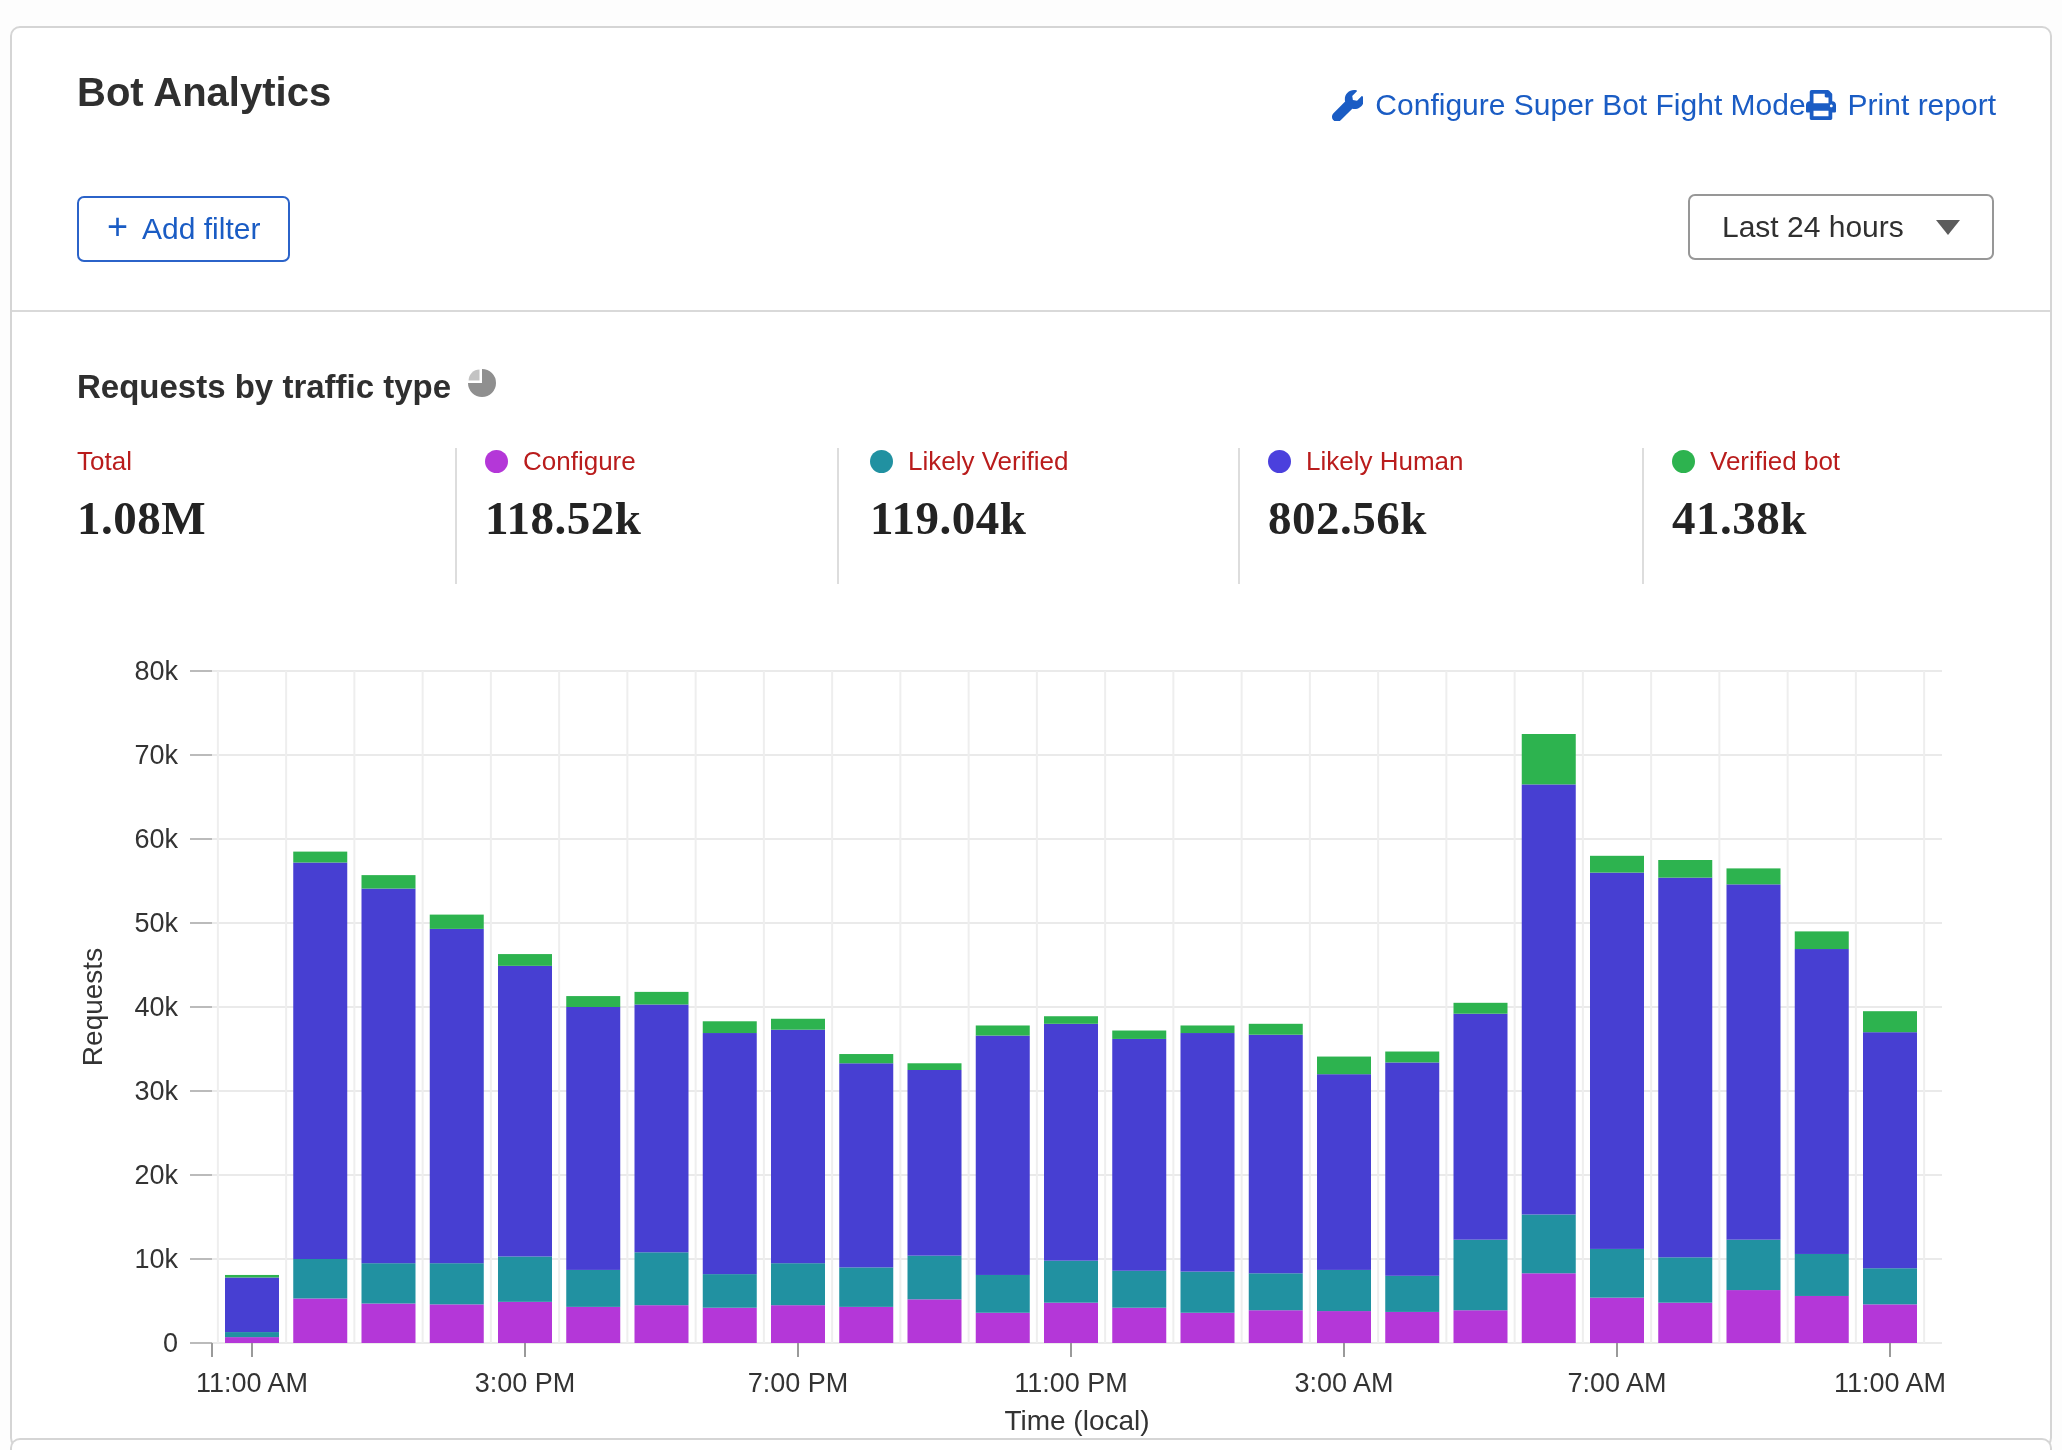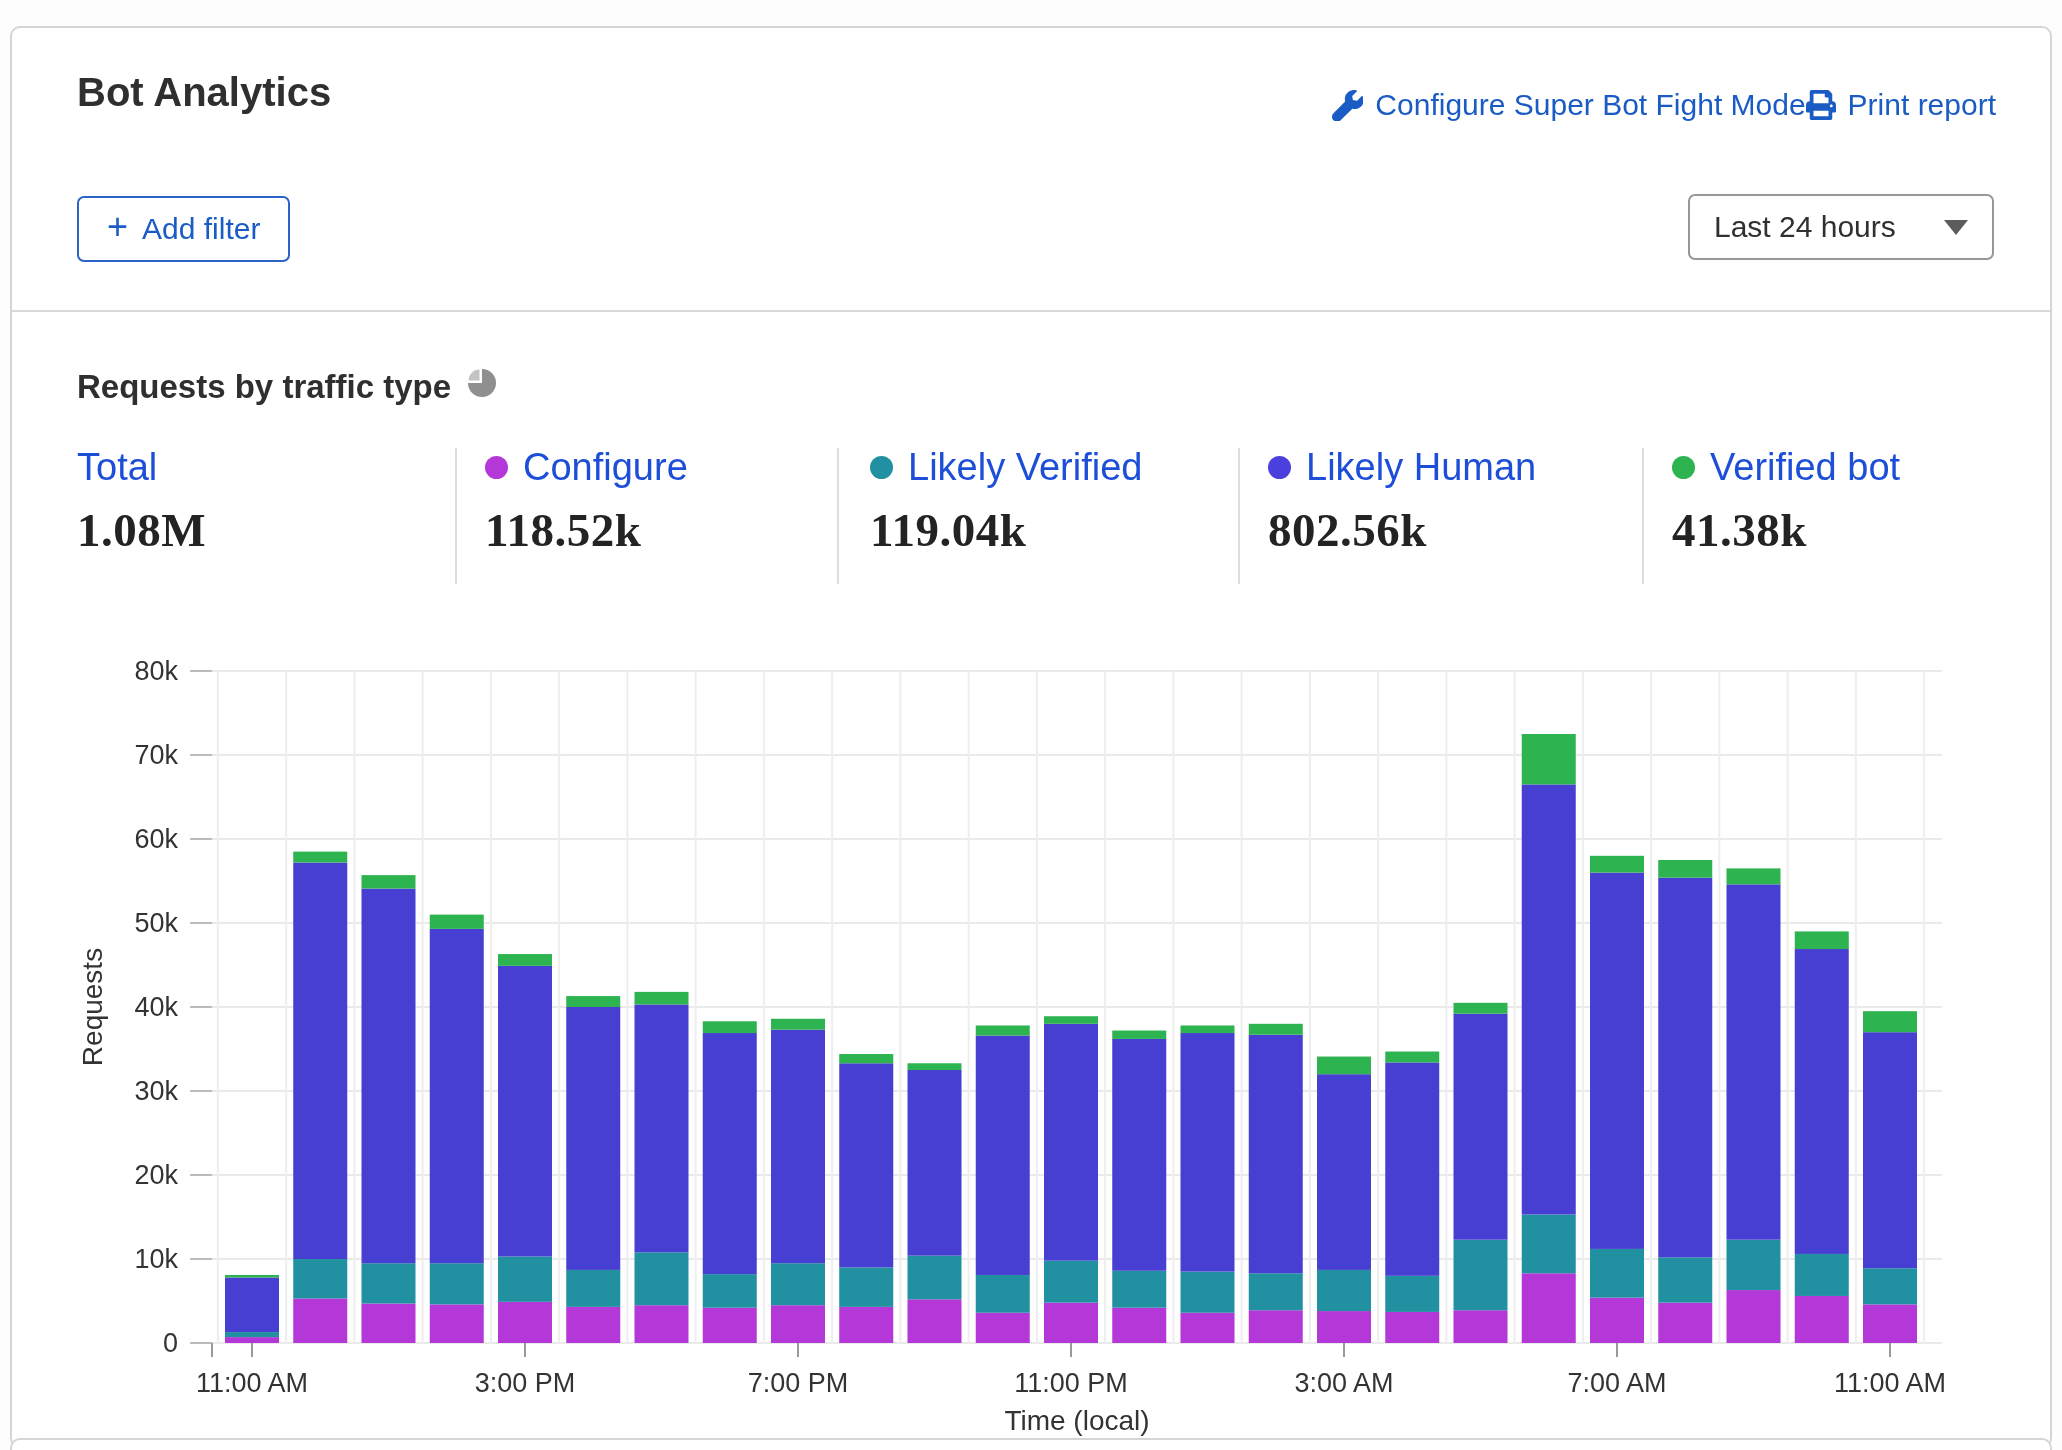--- a/index.html
+++ b/index.html
@@ -14,32 +14,32 @@
   .links { position:absolute; right:54px; top:60px; display:flex; align-items:center; }
   .link { display:flex; align-items:center; gap:12px; font-size:30px; color:#1a5cc4; cursor:pointer; }
   .link svg { display:block; }
   .btn-add { position:absolute; left:65px; top:168px; height:66px; padding:0 28px;
              display:flex; align-items:center; gap:14px; background:#fff;
              border:2px solid #2b63c9; border-radius:7px; color:#1a5cc4;
              font-size:30px; cursor:pointer; font-family:inherit; }
   .btn-add .plus { font-size:36px; font-weight:400; line-height:1; margin-top:-4px; }
   .dropdown { position:absolute; right:56px; top:166px; width:306px; height:66px;
               border:2px solid #979797; border-radius:7px; background:#fff;
-              display:flex; align-items:center; padding:0 24px; font-size:30px;
+              display:flex; align-items:center; padding:0 32px; font-size:30px;
               color:#303030; cursor:pointer; }
   .dropdown .caret { margin-left:auto; width:0; height:0;
                      border-left:12px solid transparent; border-right:12px solid transparent;
                      border-top:15px solid #5c5c5c; }
   .hdivider { position:absolute; left:0; top:282px; width:100%; height:2px; background:#d9d9d9; }
   .section-title { position:absolute; left:65px; top:340px; display:flex; align-items:center; gap:16px;
                    font-size:33px; font-weight:700; color:#2f2f2f; }
   .stats { position:absolute; left:0; top:418px; width:100%; height:140px; }
   .stat-col { position:absolute; top:0; height:140px; }
   .stat-divider { position:absolute; top:2px; width:2px; height:136px; background:#ddd; }
-  .stat-head { display:flex; align-items:center; gap:15px; font-size:38px; color:#1d4ed8; }
+  .stat-head { display:flex; align-items:center; gap:15px; font-size:26px; color:#b91c1c; }
   .stat-dot { width:23px; height:23px; border-radius:50%; flex:0 0 auto; }
   .stat-value { margin-top:14px; font-size:47px; font-weight:700; color:#232323; letter-spacing:.5px;font-family:Liberation Serif, serif; }
   .chart-wrap { position:absolute; left:50px; top:590px; width:1950px; height:845px; }
   .tick { fill:#333; font-family:"Liberation Sans",sans-serif; font-size:27px; }
   .axis-title { fill:#333; font-family:"Liberation Sans",sans-serif; font-size:28px; }
 </style>
 </head>
 <body>
 
 <div class="card">

